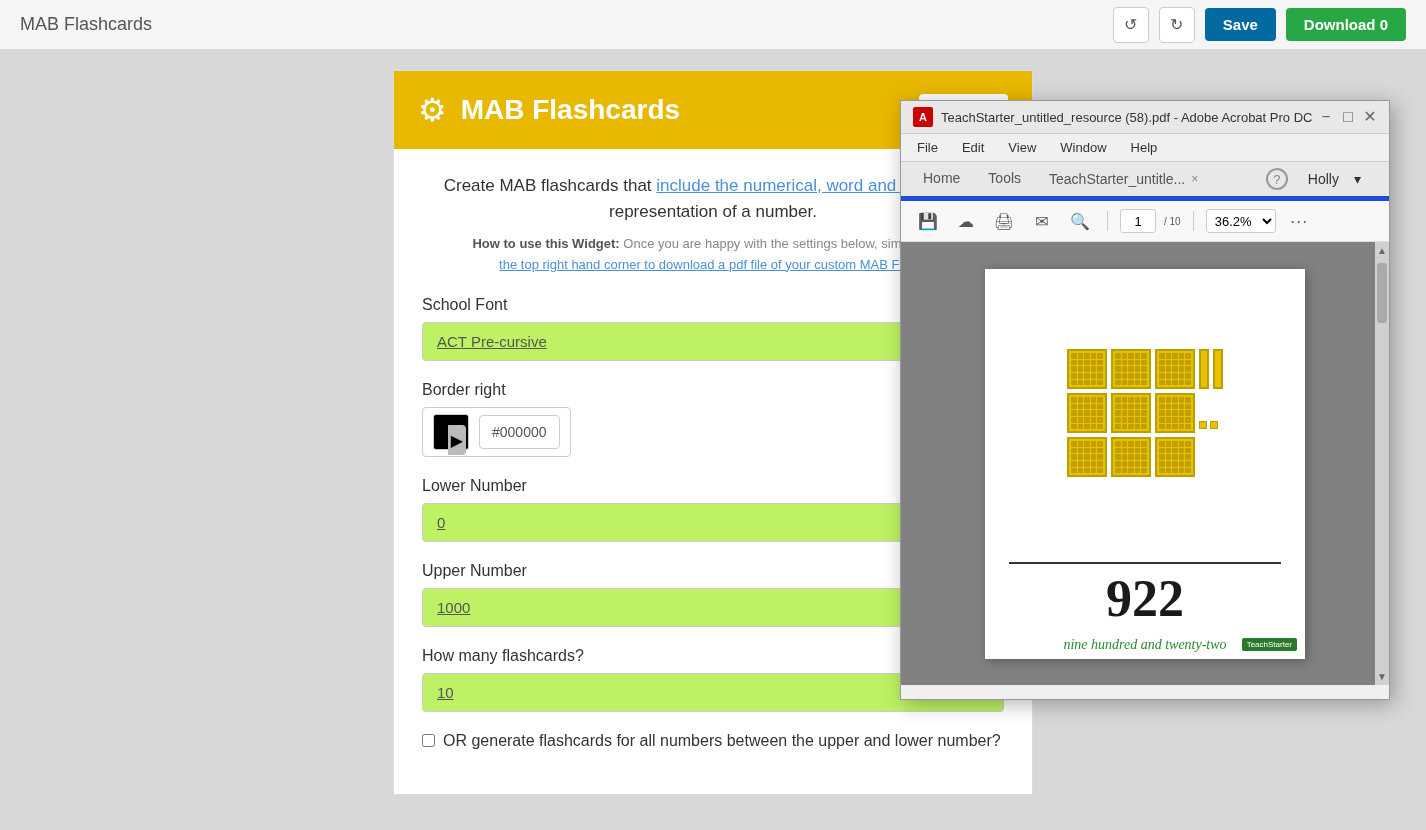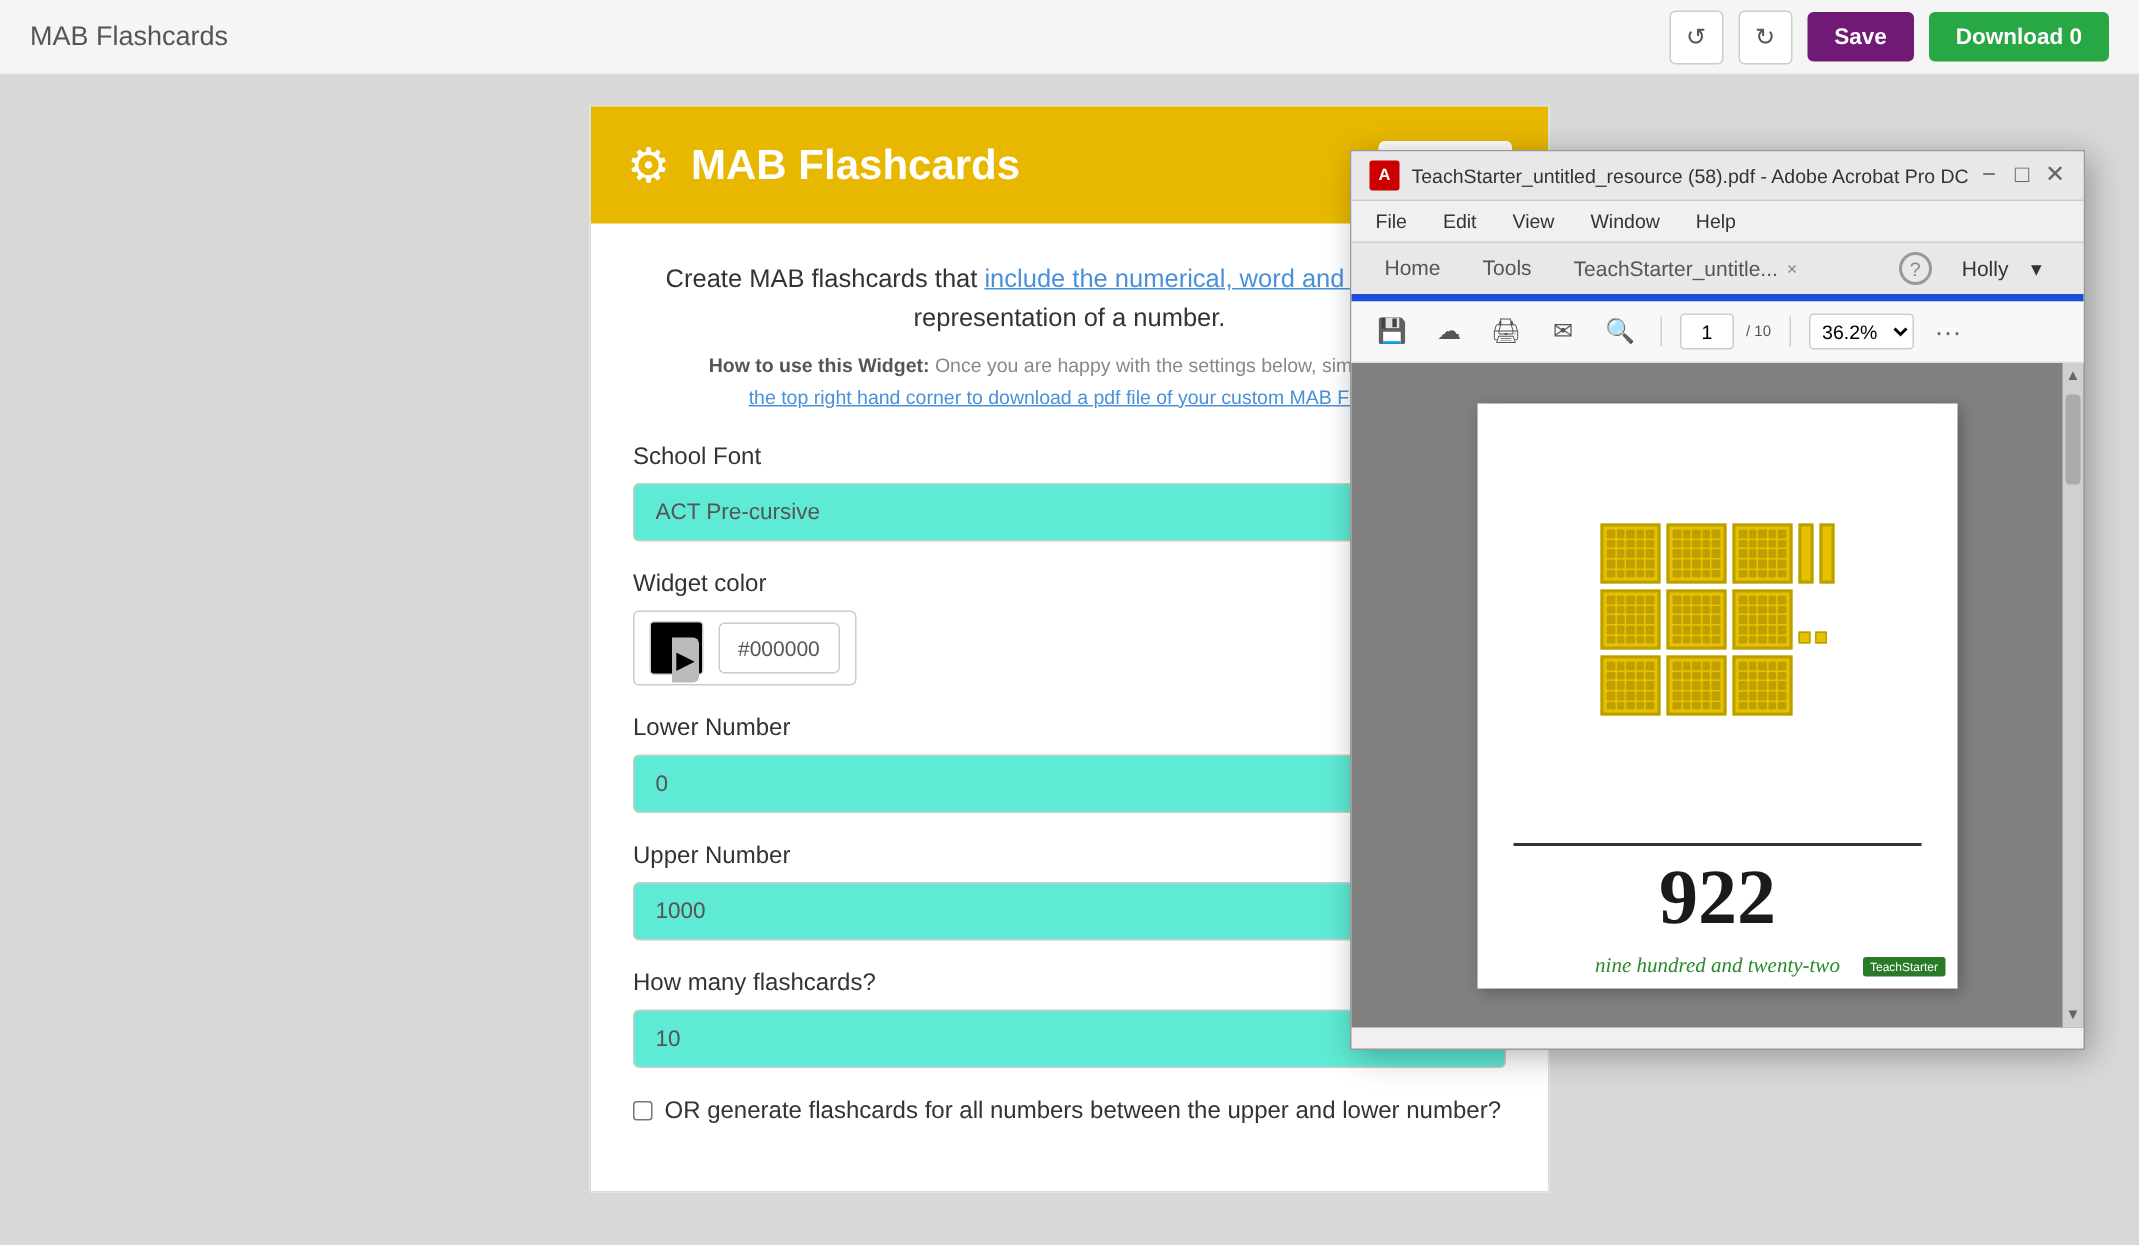--- a/index.html
+++ b/index.html
@@ -41,21 +41,21 @@
       background: white;
       border-radius: 4px;
       cursor: pointer;
       display: flex;
       align-items: center;
       justify-content: center;
       font-size: 16px;
       color: #555;
     }
     .save-btn {
-      background: #701a75;
+      background: #0369a1;
       color: white;
       border: none;
       padding: 8px 18px;
       border-radius: 4px;
       font-size: 15px;
       cursor: pointer;
       font-weight: bold;
     }
     .download-btn {
       background: #28a745;
@@ -164,21 +164,22 @@
       margin-bottom: 8px;
       display: block;
     }
     .field-input {
       width: 100%;
       padding: 10px 14px;
       border: 1px solid #ccc;
       border-radius: 4px;
       font-size: 15px;
       color: #555;
-      background: #5eead4;
+      background: #bef264;
+      text-decoration: underline;
     }
     .color-swatch {
       width: 36px;
       height: 36px;
       background: #000000;
       border: 1px solid #ccc;
       border-radius: 3px;
       flex-shrink: 0;
     }
     .color-text {
@@ -571,21 +572,21 @@
           <a href="#">the top right hand corner to download a pdf file of your custom MAB Flas...</a></span>
         </div>
       </div>
 
       <div class="field-group">
         <label class="field-label">School Font</label>
         <input class="field-input" type="text" value="ACT Pre-cursive" style="">
       </div>
 
       <div class="field-group">
-        <label class="field-label">Widget color</label>
+        <label class="field-label">Border right</label>
         <div class="color-field-wrapper">
           <div class="color-swatch"></div>
           <span class="color-text">#000000</span>
         </div>
       </div>
 
       <div class="field-group">
         <label class="field-label">Lower Number</label>
         <input class="field-input" type="text" value="0" style="">
       </div>

